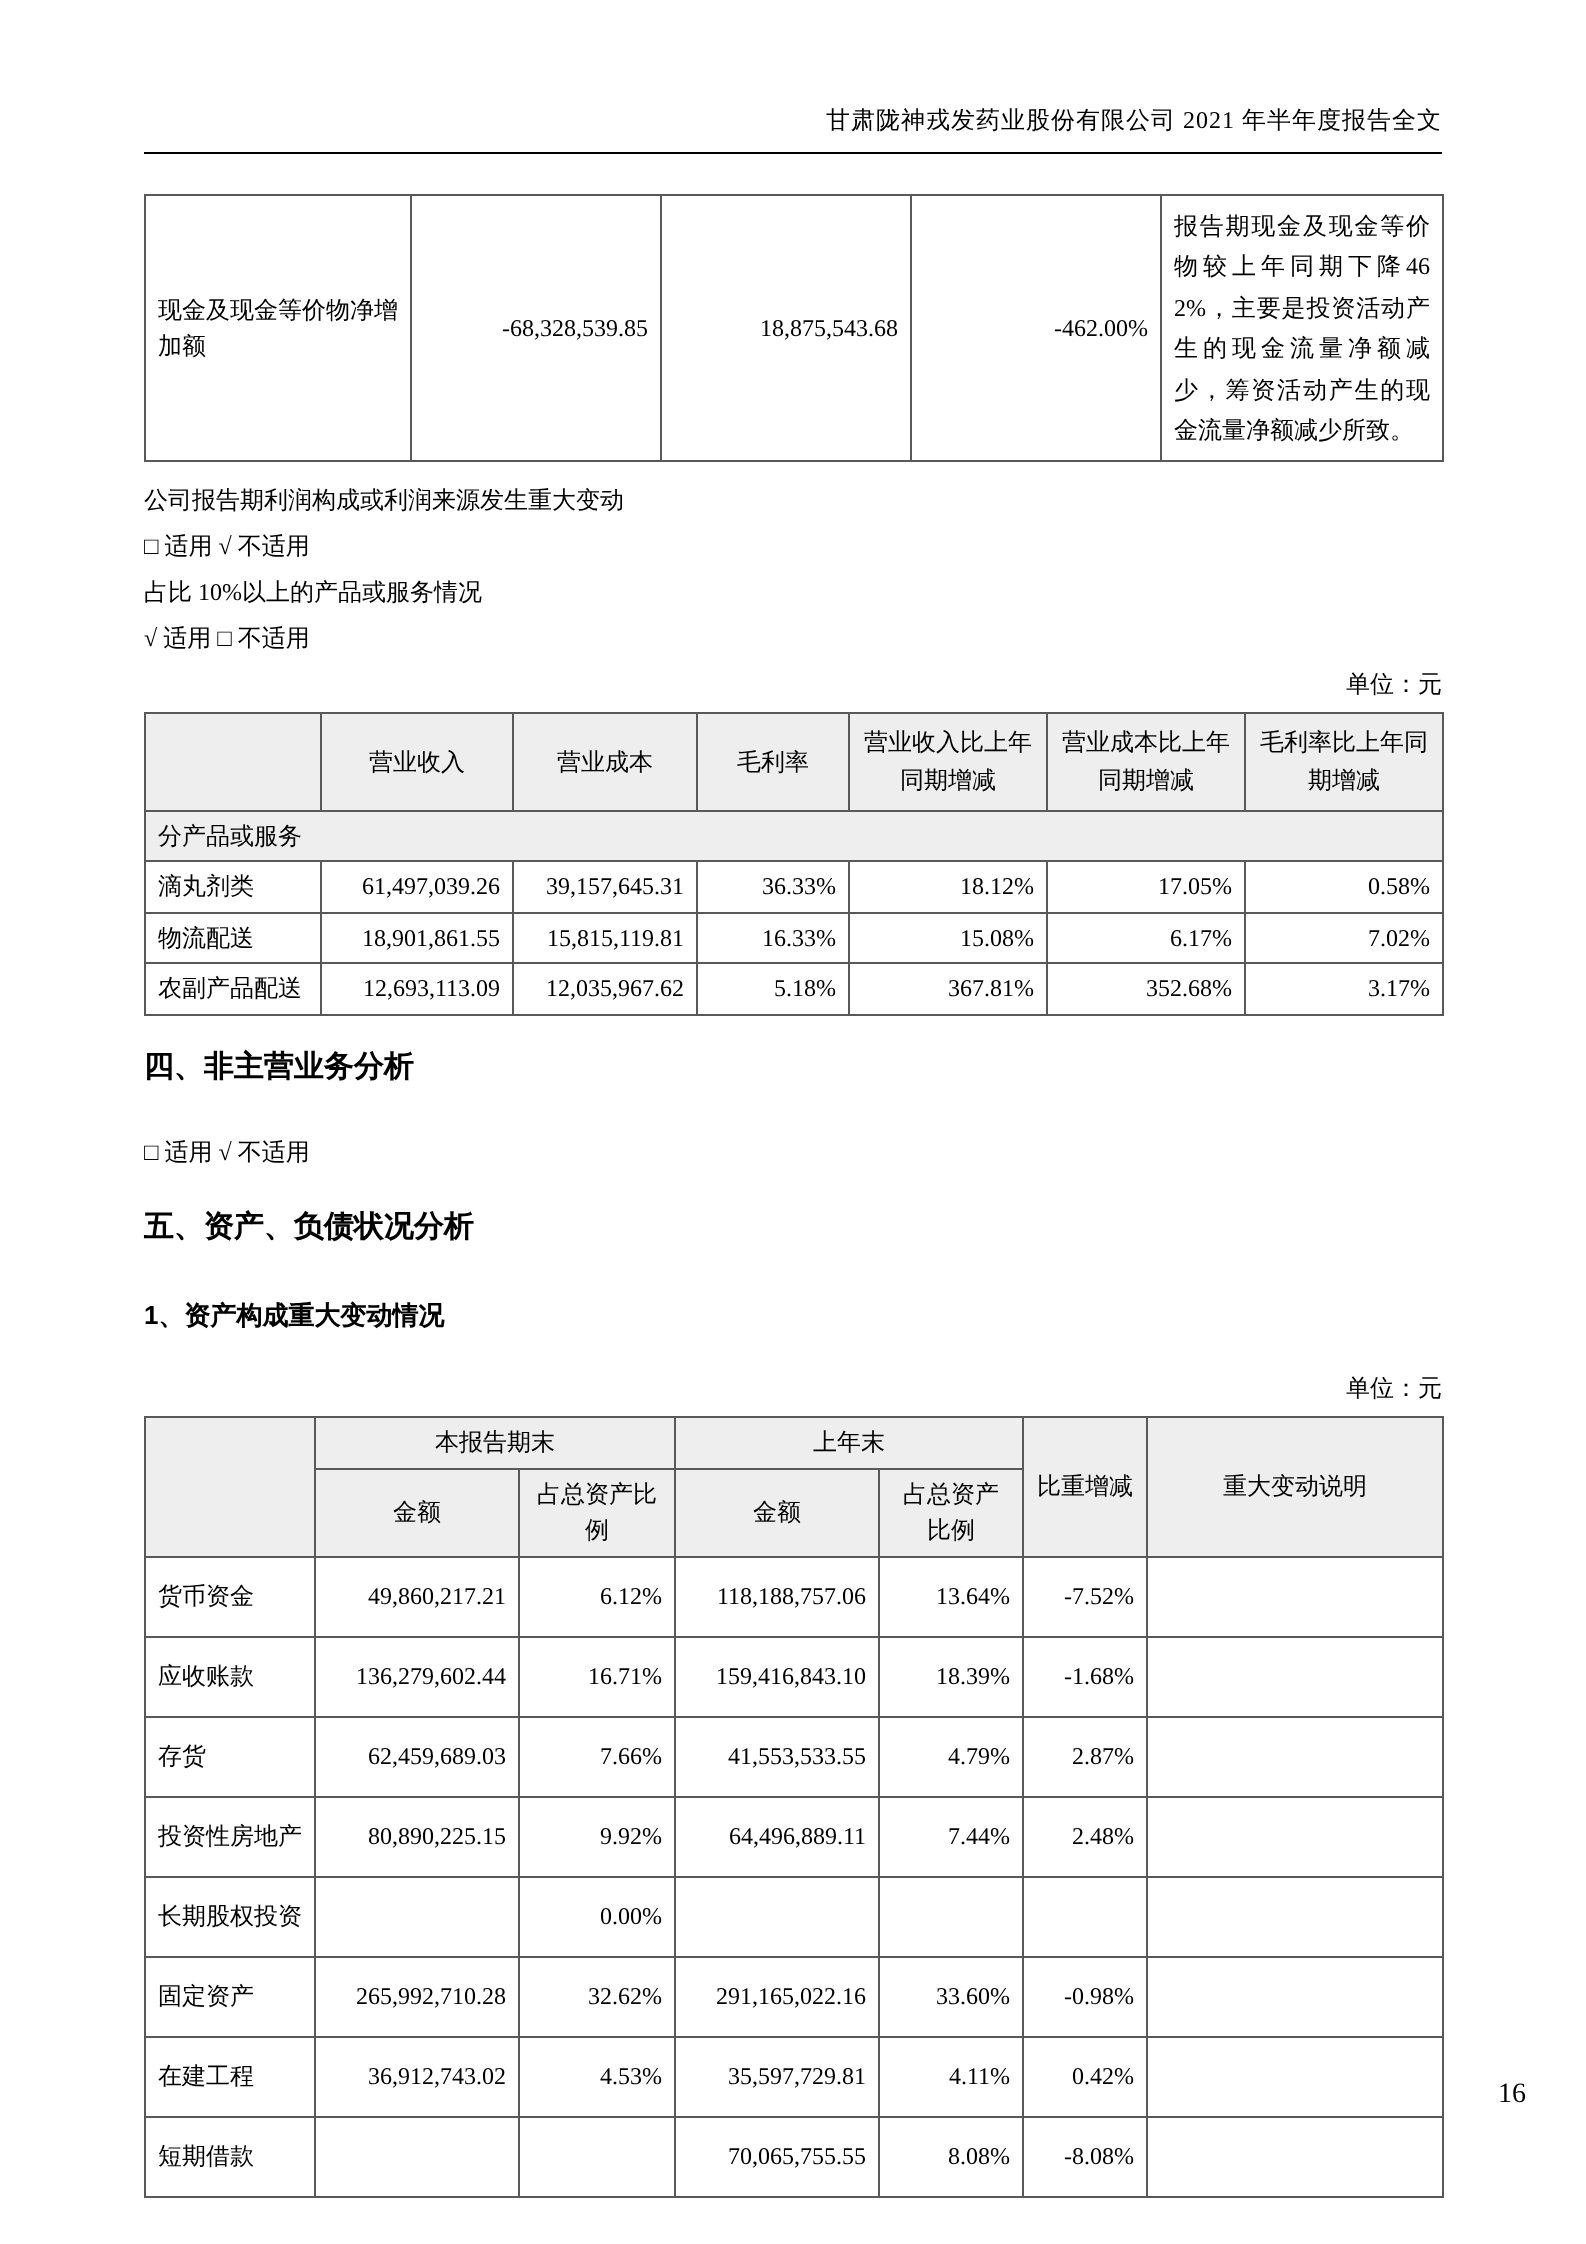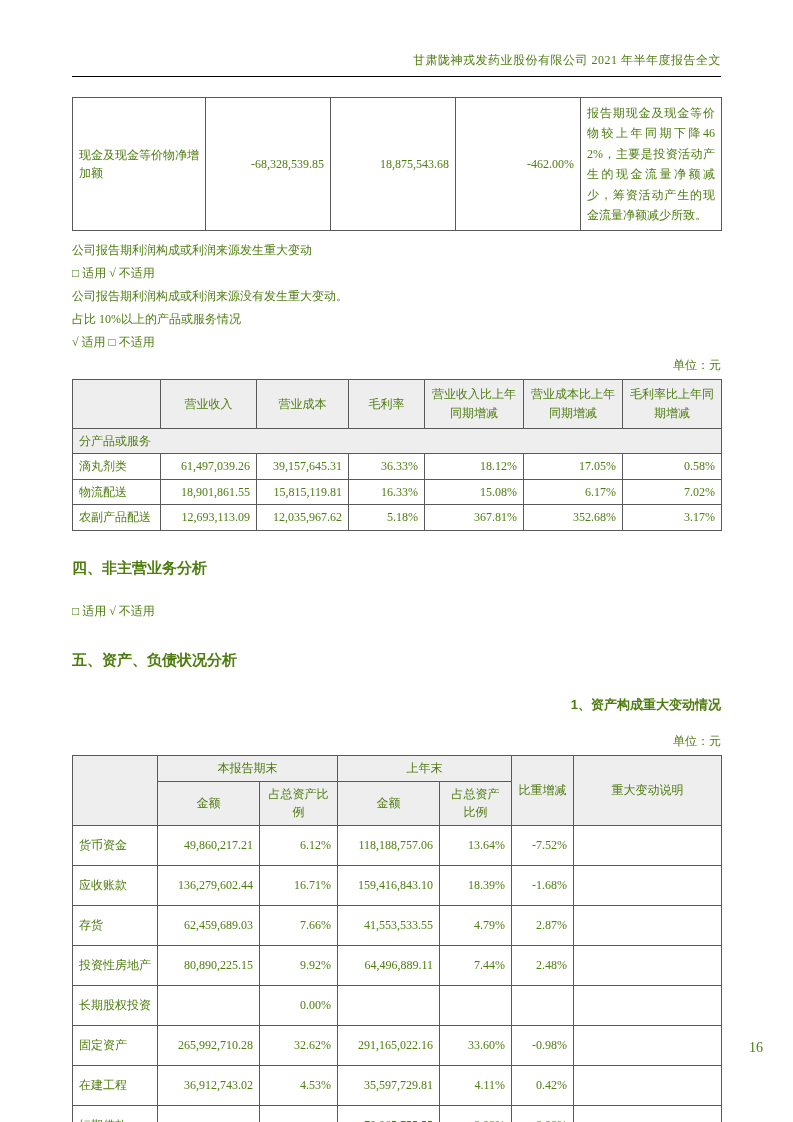--- a/index.html
+++ b/index.html
@@ -1,21 +1,21 @@
 <!DOCTYPE html>
 <html><head>
 <meta charset="utf-8">
 <style>
   * { margin:0; padding:0; box-sizing:border-box; }
   html, body { background:#ffffff; }
   .page {
     width:793px; height:1122px; margin:0 auto; background:#fff;
     padding:52px 72px 0 72px; position:relative;
     font-family:"Liberation Serif","DejaVu Serif",serif;
-    color:#4d7c0f; font-size:12px;
+    color:#000000; font-size:12px;
   }
   .doc-header {
     text-align:right; font-size:12px; letter-spacing:0.5px;
     padding-bottom:7px; border-bottom:1px solid #000;
   }
   table.tbl {
     width:100%; border-collapse:collapse; table-layout:fixed;
     font-size:12px;
   }
   .tbl th, .tbl td {
@@ -32,26 +32,26 @@
   .para-block { margin-top:8px; }
   .para-block p { line-height:23px; }
   .unit-label { text-align:right; line-height:23px; margin-bottom:2px; }
 
   .products-table td { height:14px; }
   .products-table thead th { padding:5px 4px; }
   .group-row td { background:#eeeeee; text-align:left; }
 
   h2.sec-title {
     font-family:"Liberation Sans","DejaVu Sans",sans-serif;
-    font-size:15px; font-weight:bold; margin-top:28px;
+    font-size:15px; font-weight:bold; margin-top:16px;
   }
   .applicable-line { margin-top:22px; line-height:23px; }
   h3.sub-title {
     font-family:"Liberation Sans","DejaVu Sans",sans-serif;
-    font-size:13px; font-weight:bold; margin-top:26px;text-align:right;
+    font-size:13px; font-weight:bold; margin-top:26px;
   }
   .unit-label-2 { text-align:right; line-height:23px; margin-top:16px; margin-bottom:2px; }
 
   .assets-table td { height:40px; }
   .assets-table thead tr:first-child th { height:24px; }
   .assets-table thead tr:last-child th { height:42px; }
 
   .page-number {
     position:absolute; right:30px; top:1040px; font-size:14px;
   }
@@ -78,21 +78,20 @@
           <td>18,875,543.68</td>
           <td>-462.00%</td>
           <td>报告期现金及现金等价物较上年同期下降462%，主要是投资活动产生的现金流量净额减少，筹资活动产生的现金流量净额减少所致。</td>
         </tr>
       </tbody>
   </table>
 
   <div class="para-block">
     <p>公司报告期利润构成或利润来源发生重大变动</p>
     <p>□ 适用 √ 不适用</p>
-    <p>公司报告期利润构成或利润来源没有发生重大变动。</p>
     <p>占比 10%以上的产品或服务情况</p>
     <p>√ 适用 □ 不适用</p>
     <div class="unit-label">单位：元</div>
   </div>
 
   <table class="tbl products-table">
     <colgroup>
       <col style="width:88px">
         <col style="width:96px">
         <col style="width:92px">

